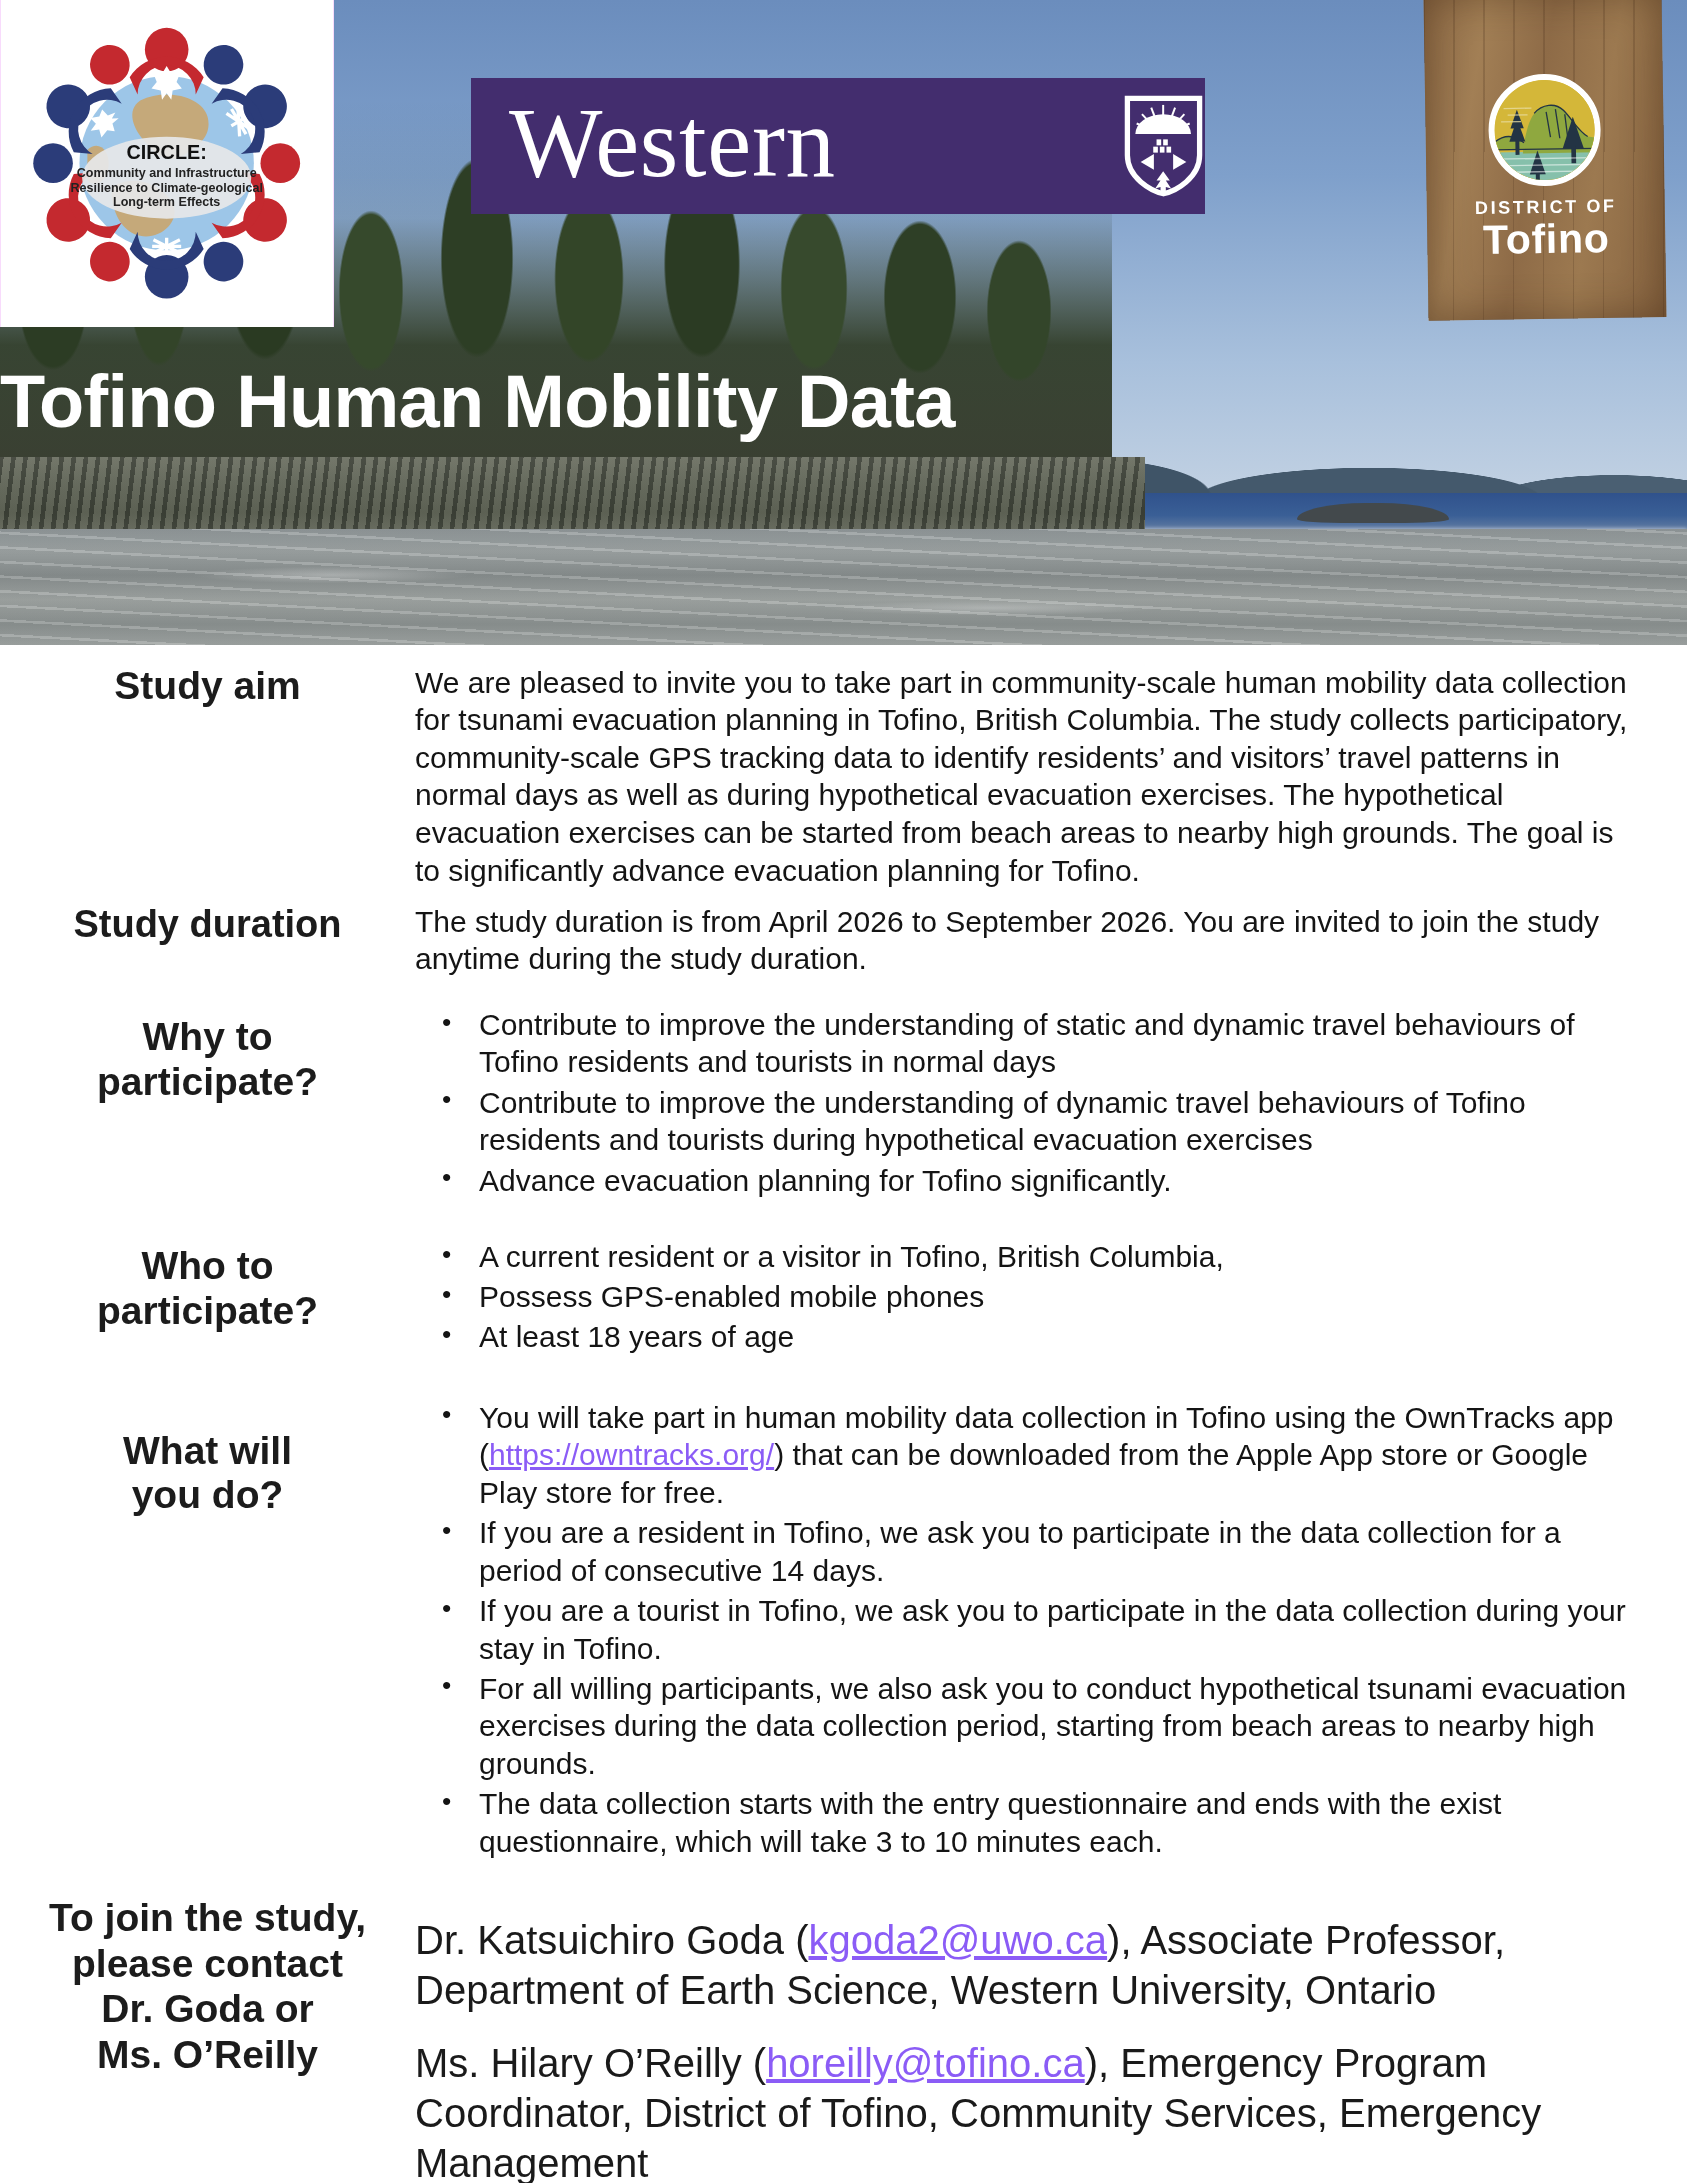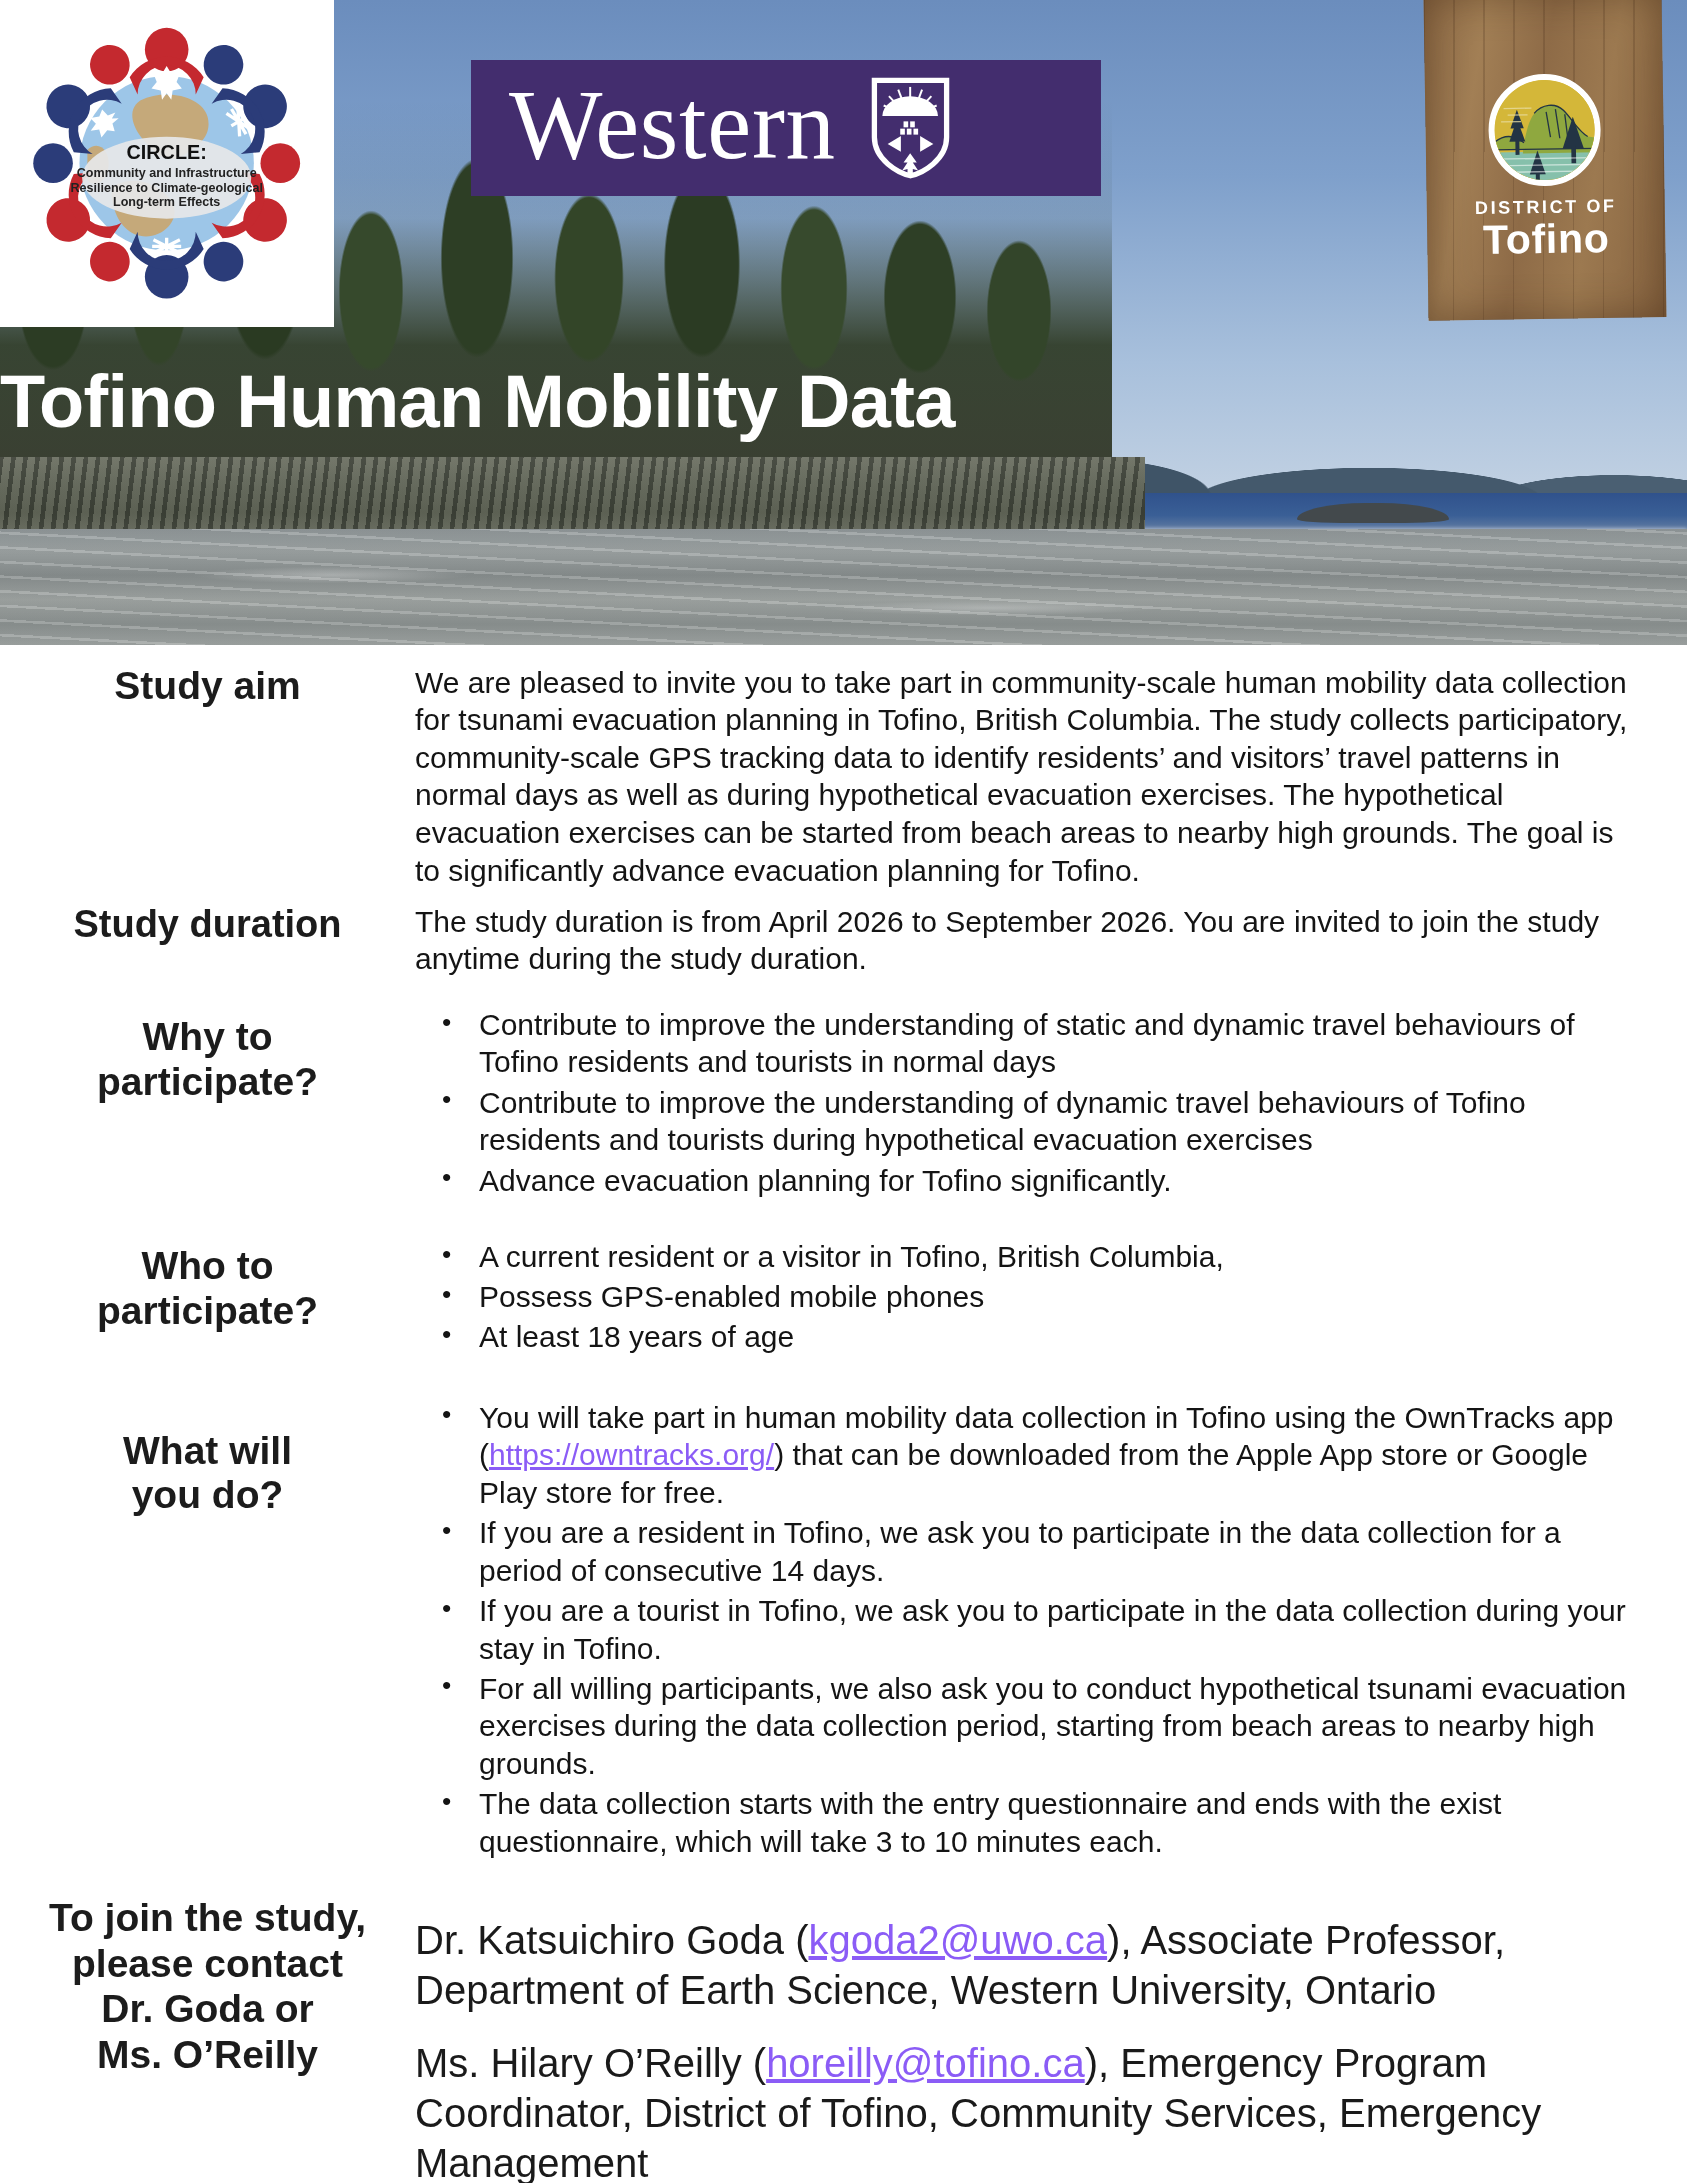--- a/index.html
+++ b/index.html
@@ -112,35 +112,35 @@
       repeating-linear-gradient(3deg, rgba(255,255,255,0.18) 0px, rgba(255,255,255,0.18) 2.6px, rgba(110,115,115,0.10) 2.6px, rgba(110,115,115,0.10) 14.6px),
       radial-gradient(ellipse 198px 12px at 331px 46px, rgba(255,255,255,0.35), transparent 70%),
       radial-gradient(ellipse 238px 10.6px at 992px 79px, rgba(255,255,255,0.30), transparent 70%);
   }
 
   
   .circle-logo-card {
     position: absolute;
     left: 0; top: 0;
     width: 334px; height: 327px;
-    background: #ffffff;
+    background: #d946ef;
     z-index: 8;
   }
   .circle-logo-svg { display:block; width: 334px; height: 327px; }
 
   
   .western-banner {
     position: absolute;
-    left: 471px; top: 60px;
-    width: 630px; height: 136px;
+    left: 471px; top: 78px;
+    width: 734px; height: 136px;
     background: #432d6e;
     z-index: 8;
     display: flex;
     align-items: center;
-    justify-content: flex-start;
+    justify-content: space-between;
     padding: 0 0 0 38px;
     box-sizing: border-box;
   }
   .western-word {
     font-family: "Liberation Serif", serif;
     font-size: 99px;
     line-height: 1;
     color: #ffffff;
     letter-spacing: 0.7px;
     font-weight: 400;

